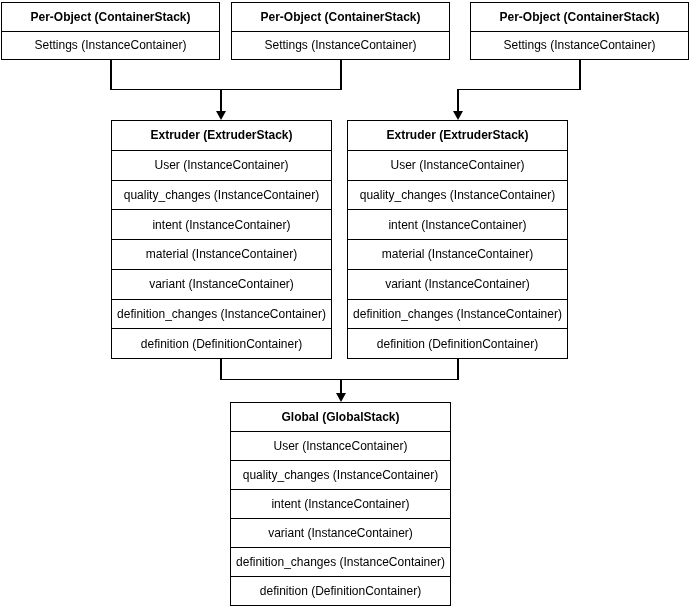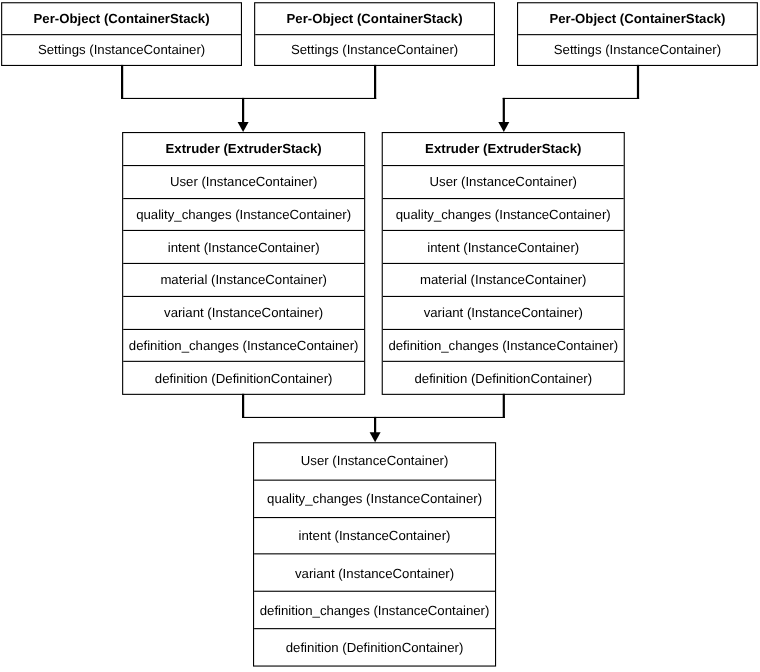--- a/index.html
+++ b/index.html
@@ -88,20 +88,21 @@
     <div class="cell">User (InstanceContainer)</div>
     <div class="cell">quality_changes (InstanceContainer)</div>
     <div class="cell">intent (InstanceContainer)</div>
     <div class="cell">material (InstanceContainer)</div>
     <div class="cell">variant (InstanceContainer)</div>
     <div class="cell">definition_changes (InstanceContainer)</div>
     <div class="cell">definition (DefinitionContainer)</div>
   </div>
 
   <div class="stack" id="global-stack">
+    <div class="cell header">Global (GlobalStack)</div>
     <div class="cell">User (InstanceContainer)</div>
     <div class="cell">quality_changes (InstanceContainer)</div>
     <div class="cell">intent (InstanceContainer)</div>
     <div class="cell">variant (InstanceContainer)</div>
     <div class="cell">definition_changes (InstanceContainer)</div>
     <div class="cell">definition (DefinitionContainer)</div>
   </div>
 
   <div class="vline" style="left:110px; top:59px; height:31px;"></div>
   <div class="vline" style="left:340px; top:59px; height:31px;"></div>

